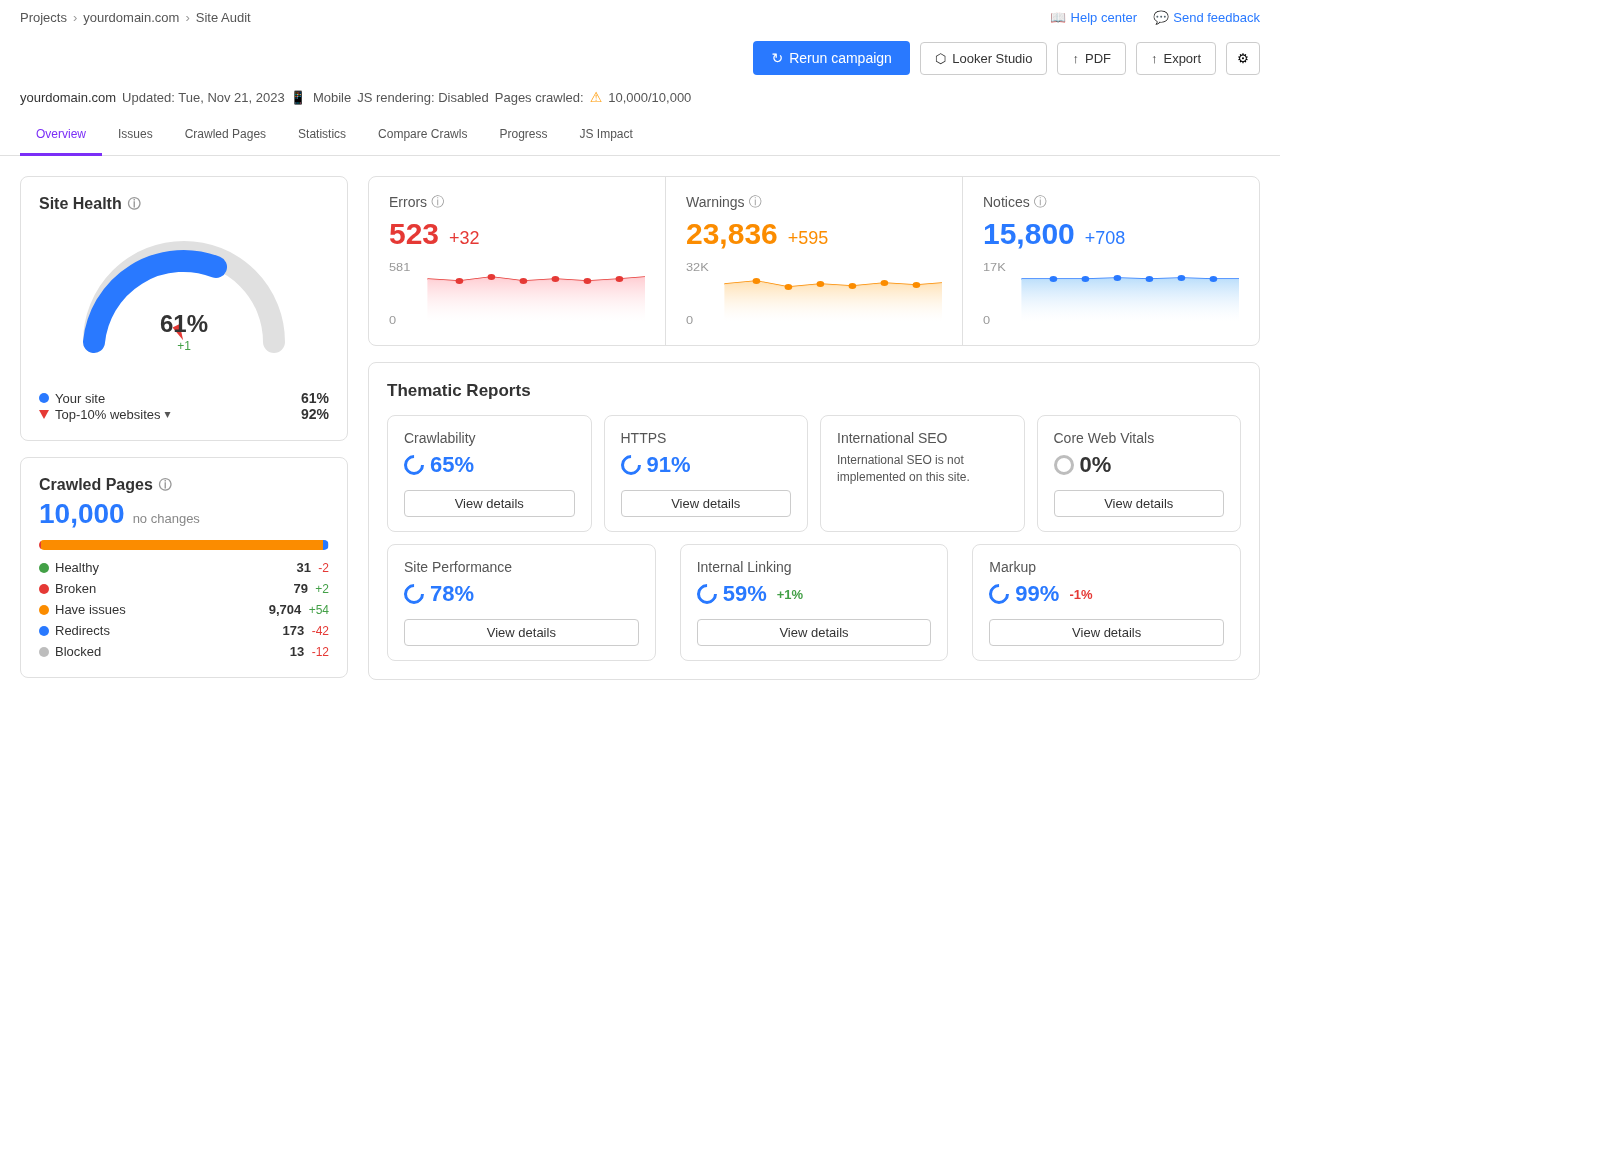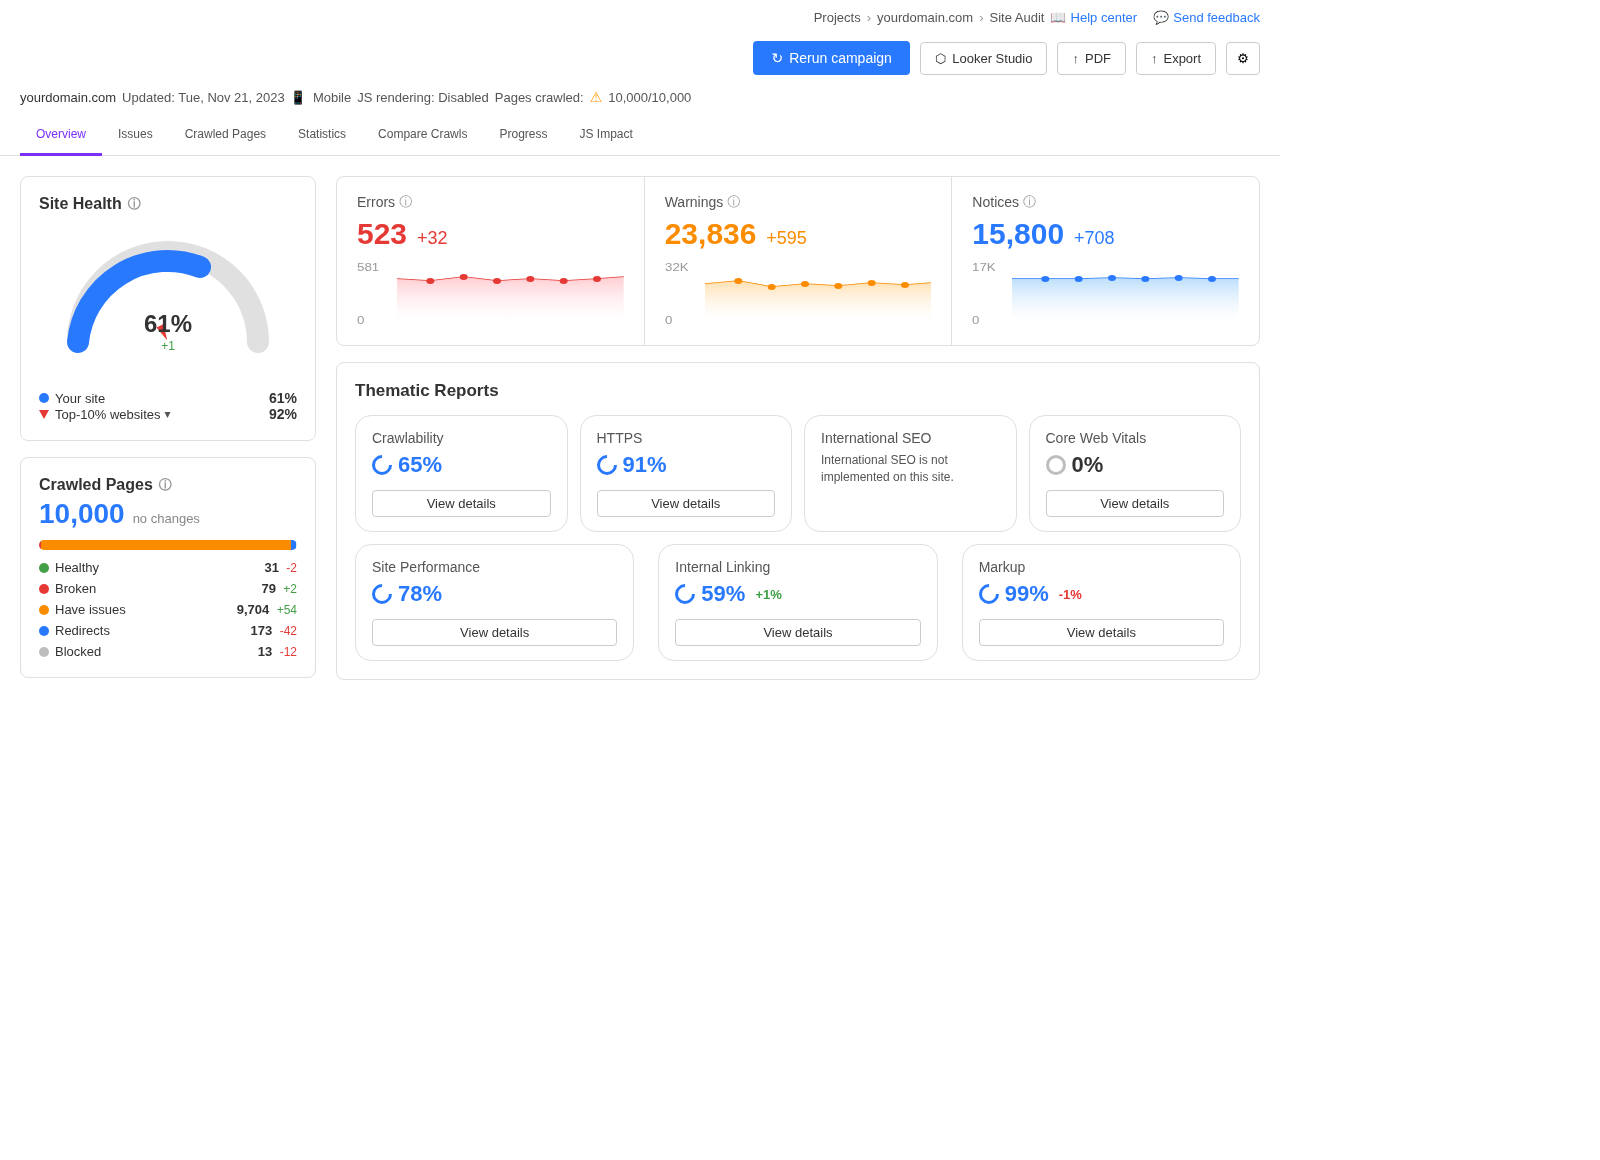--- a/index.html
+++ b/index.html
@@ -1,19 +1,19 @@
 <!DOCTYPE html>
 <html><head>
   <meta charset="utf-8">
   <style>
     * { box-sizing: border-box; margin: 0; padding: 0; }
     body { font-family: Arial, sans-serif; font-size: 14px; color: #333; background: #fff; width: 1280px; }
 
     
-    .breadcrumb { display: flex; align-items: center; padding: 10px 20px; font-size: 13px; color: #555; gap: 6px; justify-content: flex-end; }
+    .breadcrumb { display: flex; align-items: center; padding: 10px 20px; font-size: 13px; color: #555; justify-content: space-between; }
     .breadcrumb-left { display: flex; align-items: center; gap: 6px; }
     .breadcrumb a { color: #555; text-decoration: none; }
     .breadcrumb-sep { color: #999; }
     .breadcrumb-right { display: flex; align-items: center; gap: 16px; color: #2979ff; font-size: 13px; }
     .breadcrumb-right span { cursor: pointer; display: flex; align-items: center; gap: 4px; }
 
     
     .header { display: flex; align-items: center; padding: 6px 20px 10px; gap: 16px; }
     .header-title { font-size: 22px; font-weight: 600; color: #333; }
     .header-title .domain { color: #2979ff; }
@@ -30,21 +30,21 @@
 
     
     .nav-tabs { display: flex; padding: 0 20px; border-bottom: 1px solid #e0e0e0; gap: 0; }
     .nav-tab { padding: 12px 16px; font-size: 12px; color: #555; cursor: pointer; border-bottom: 3px solid transparent; margin-bottom: -1px; white-space: nowrap; }
     .nav-tab.active { color: #7b2ff7; border-bottom: 3px solid #7b2ff7; font-weight: 500; }
 
     
     .main-content { display: flex; gap: 0; padding: 20px; gap: 20px; }
 
     
-    .left-col { width: 296px; flex-shrink: 0; display: flex; flex-direction: column; gap: 16px; }
+    .left-col { width: 328px; flex-shrink: 0; display: flex; flex-direction: column; gap: 16px; }
 
     
     .card { background: #fff; border: 1px solid #e0e0e0; border-radius: 8px; padding: 18px; }
     .card-title { font-size: 16px; font-weight: 600; margin-bottom: 4px; display: flex; align-items: center; gap: 6px; }
     .info-icon { color: #999; font-size: 13px; cursor: pointer; }
 
     
     .gauge-container { display: flex; justify-content: center; align-items: center; padding: 10px 0; position: relative; height: 160px; }
     .gauge-svg { width: 220px; height: 140px; }
 
@@ -90,21 +90,21 @@
     .stat-change.red { color: #e53935; }
     .stat-change.orange { color: #fb8c00; }
     .stat-change.blue { color: #2979ff; }
     .mini-chart { height: 70px; margin-top: 8px; position: relative; }
     .mini-chart svg { width: 100%; height: 100%; }
 
     
     .thematic-card { border: 1px solid #e0e0e0; border-radius: 8px; padding: 18px; }
     .thematic-title { font-size: 17px; font-weight: 600; margin-bottom: 14px; }
     .thematic-grid { display: grid; grid-template-columns: repeat(4, 1fr); gap: 12px; }
-    .thematic-item { border: 1px solid #e0e0e0; border-radius: 16px; padding: 14px 16px; display: flex; flex-direction: column; gap: 6px; }
+    .thematic-item { border: 1px solid #e0e0e0; border-radius: 8px; padding: 14px 16px; display: flex; flex-direction: column; gap: 6px; }
     .thematic-item-title { font-size: 14px; color: #555; }
     .thematic-pct { font-size: 22px; font-weight: 700; color: #2979ff; display: flex; align-items: center; gap: 6px; }
     .thematic-pct .circle-icon { display: inline-block; width: 22px; height: 22px; border-radius: 50%; border: 3px solid; flex-shrink: 0; }
     .thematic-pct .circle-blue { border-color: #2979ff; border-right-color: transparent; }
     .thematic-note { font-size: 12px; color: #555; line-height: 1.4; }
     .btn-view { display: inline-block; margin-top: 6px; border: 1px solid #ccc; border-radius: 4px; padding: 5px 12px; font-size: 13px; color: #333; cursor: pointer; background: #fff; }
 
     .thematic-grid-2 { display: grid; grid-template-columns: repeat(3, 1fr); gap: 24px; margin-top: 12px; }
 
     .pct-change { font-size: 13px; margin-left: 4px; }

